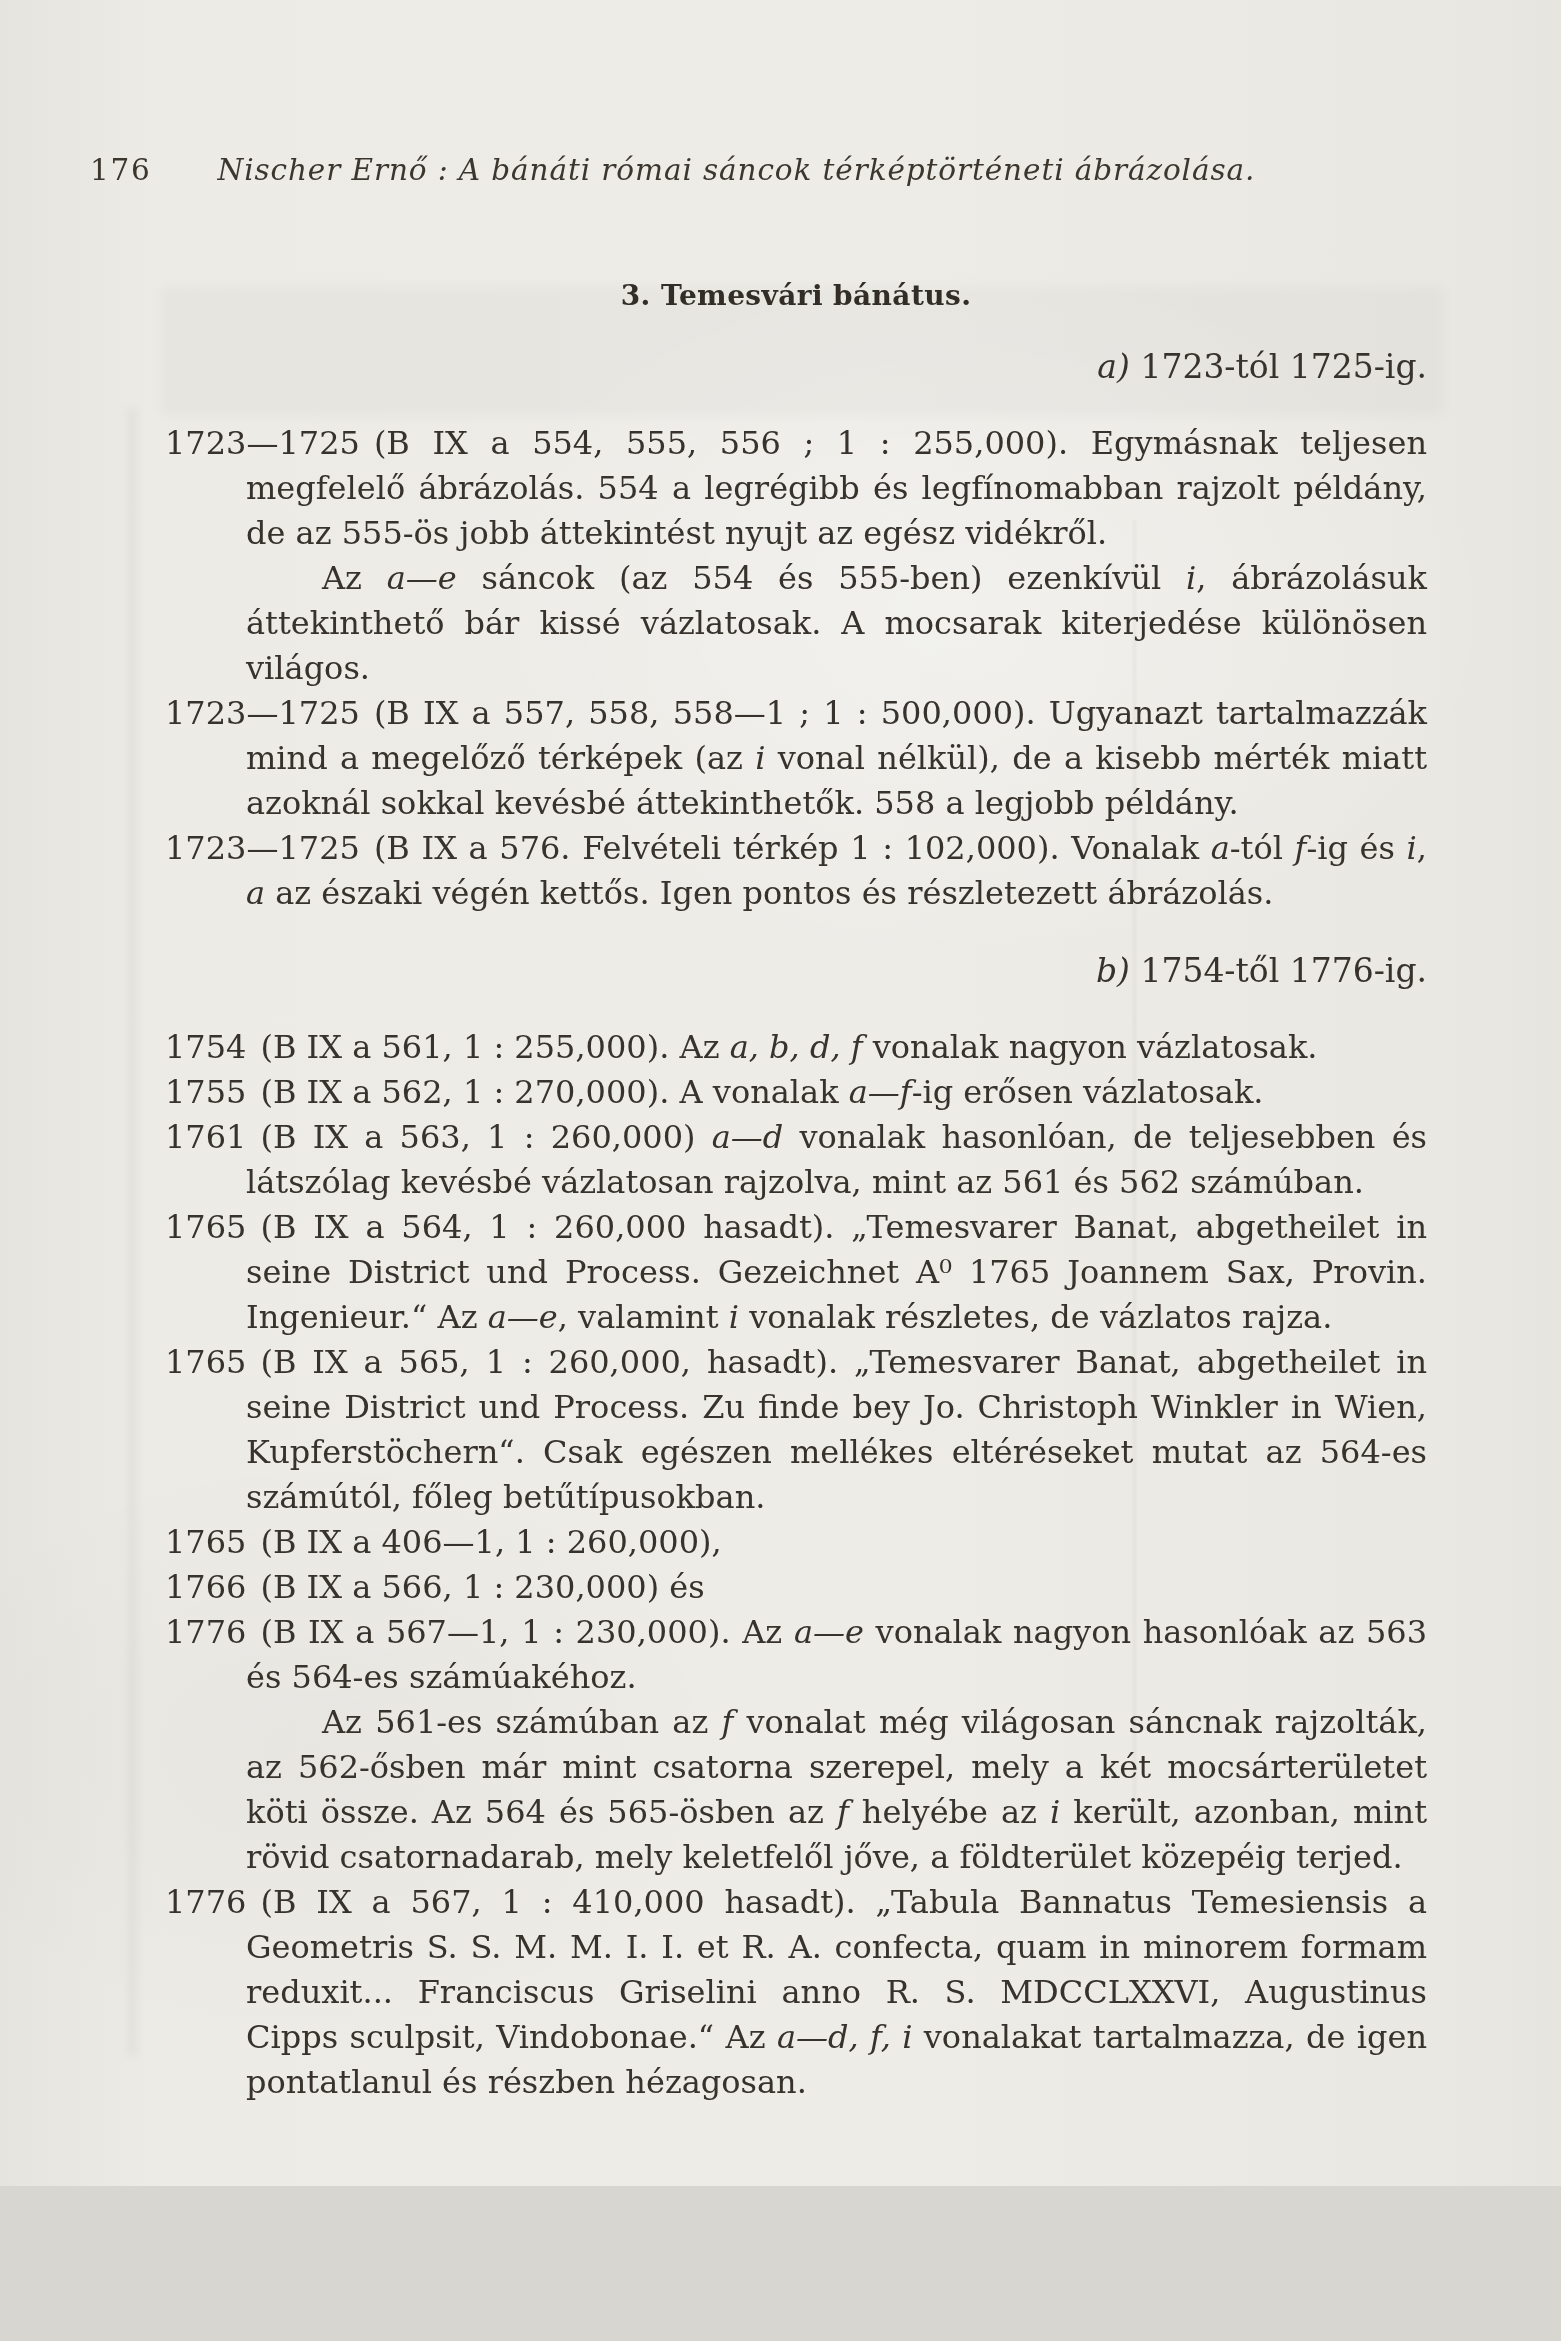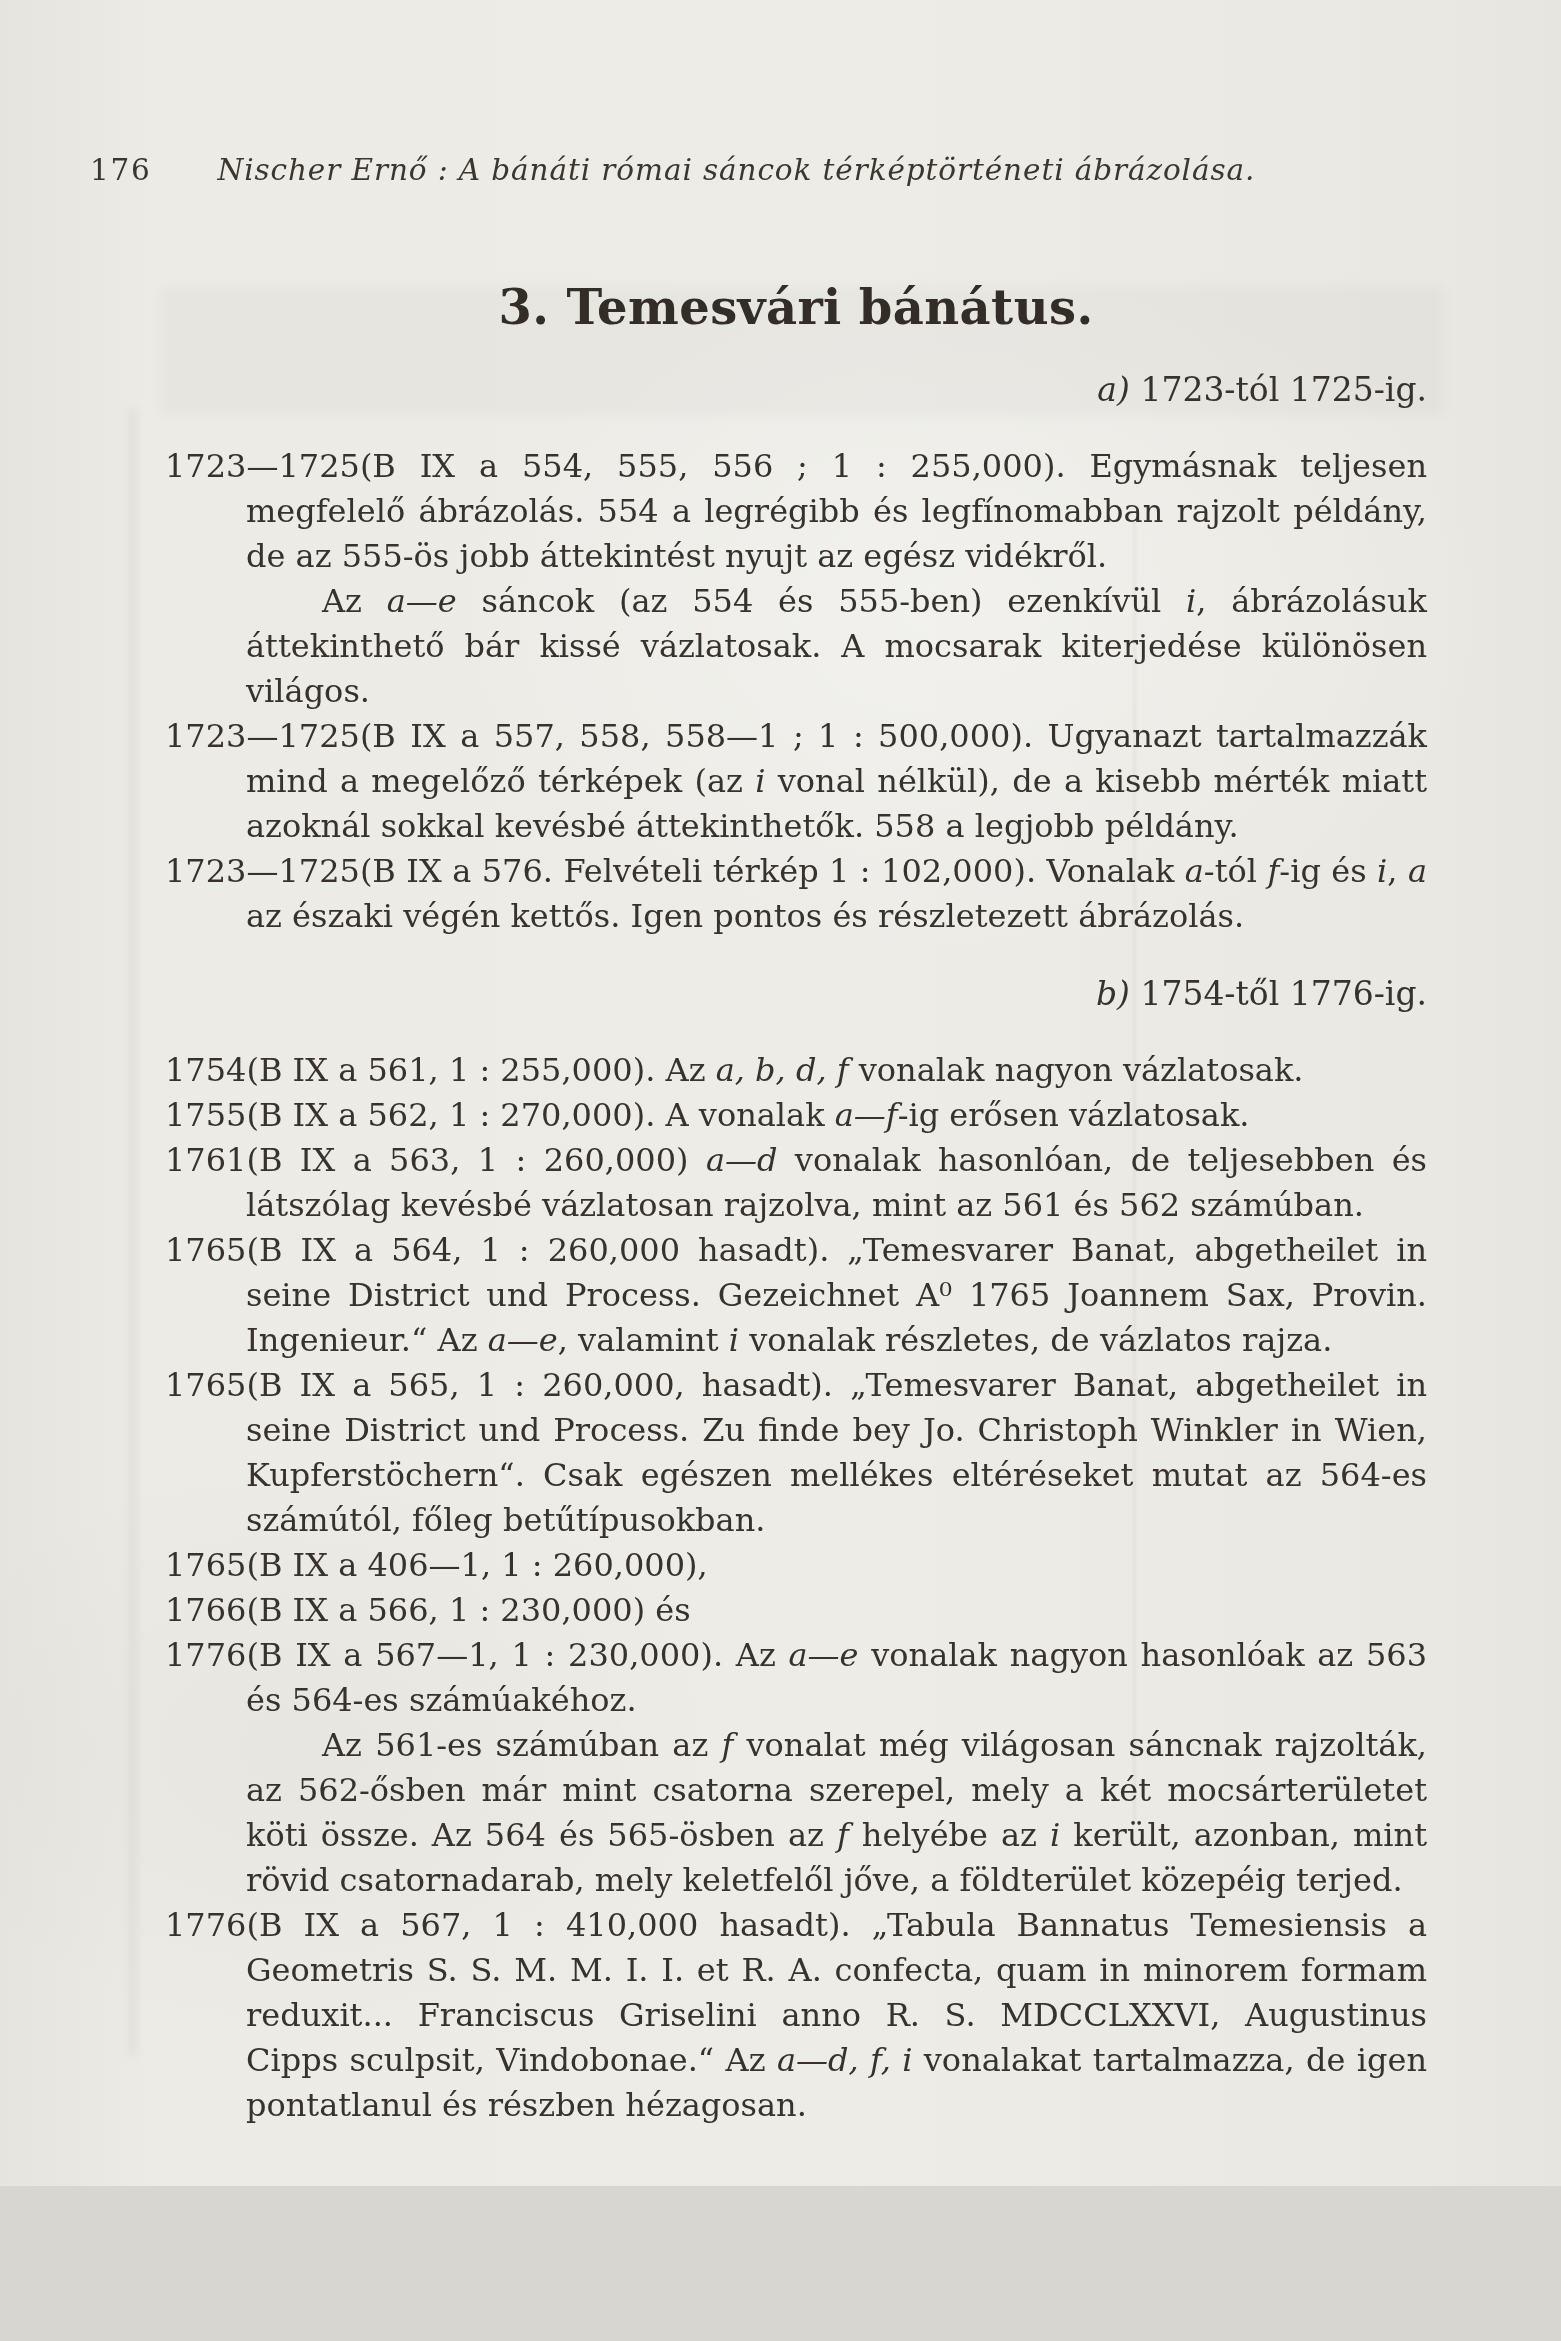--- a/index.html
+++ b/index.html
@@ -35,33 +35,33 @@
   }
   .running-head {
     position:absolute; top:153px; left:90px; width:1353px;
     font-size:29.5px; line-height:35px; white-space:nowrap;
     color:#3b372f;
   }
   .pagenum { display:inline-block; margin-right:66px; letter-spacing:1.7px; }
   .running-title { font-style:italic; letter-spacing:0.9px; }
   .text-block { position:absolute; left:165px; top:279px; width:1262px; }
   .chapter {
-    font-size:48px; font-weight:bold; text-align:center;
+    font-size:28px; font-weight:bold; text-align:center;
     margin:0 0 33px 0; letter-spacing:0.4px; color:#322e27;
   }
   .subheading {
     font-size:33px; text-align:right; margin:35px 0 35px 0; color:#37332c;
   }
   .entry, .indent-para {
     font-size:32px; line-height:45px; margin:0;
     text-align:justify; color:#37332c;
   }
   .entry   { padding-left:81px; text-indent:-81px; }
   .indent-para { padding-left:81px; text-indent:76px; }
-  .label { white-space:nowrap; }
+  .label { margin-right:14px; white-space:nowrap; }
   .it { font-style:italic; }
 </style>
 </head>
 <body>
 
 <div class="page">
   <div class="scan-band"></div>
   <div class="scan-crease"></div>
   <div class="scan-gutter"></div>
 

